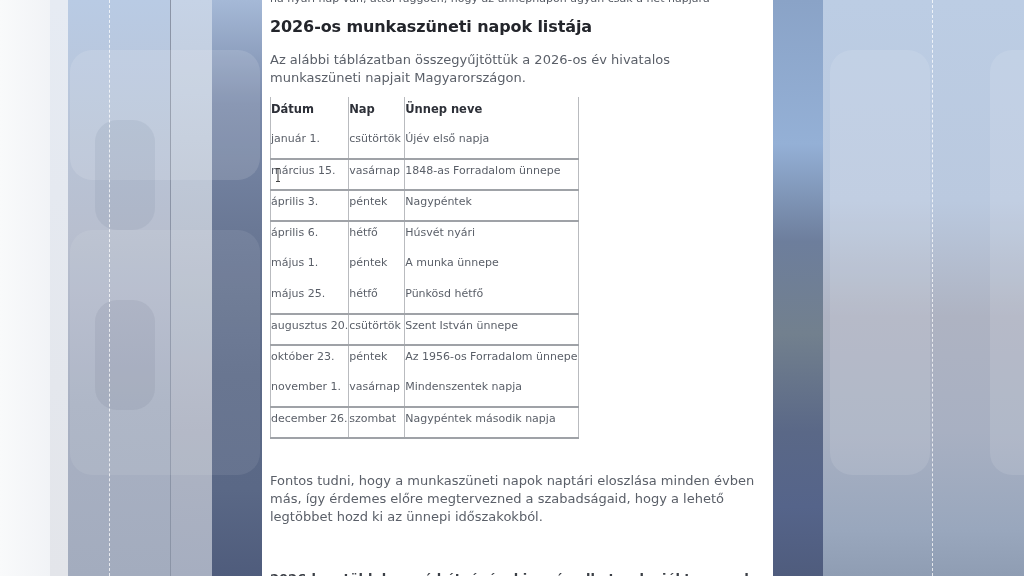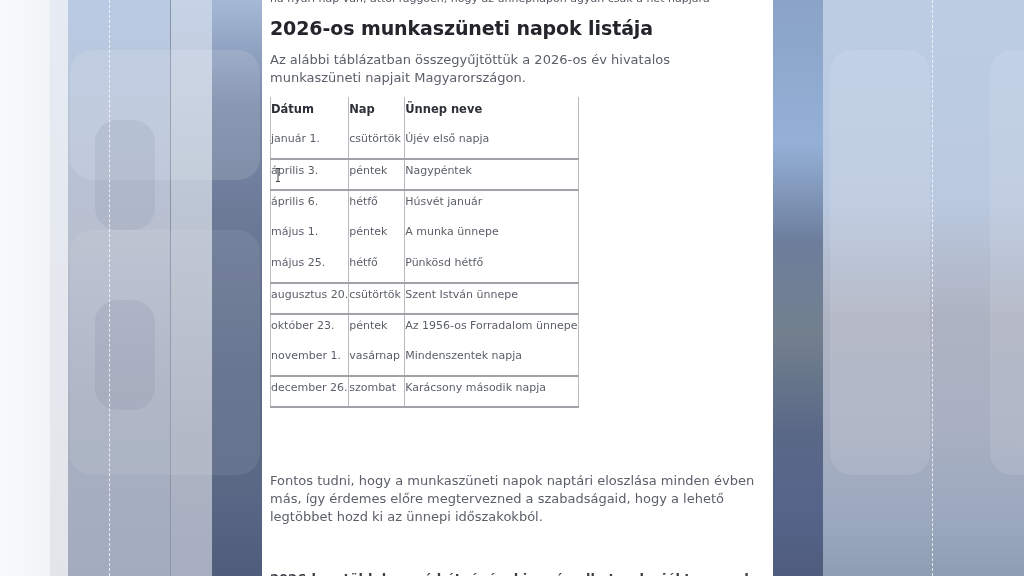--- a/index.html
+++ b/index.html
@@ -38,21 +38,21 @@
     background: #ffffff;
     overflow: hidden;
   }
   .cut-line {
     position: absolute; left: 8px; top: -8px; width: 500px;
     font-size: 11px; color: #555a63; white-space: nowrap; line-height: 14px;
   }
   .h2 {
     position: absolute; left: 8px;
     font-family: "DejaVu Sans", sans-serif; font-weight: bold;
-    font-size: 19px; color: #23252b; white-space: nowrap;
+    font-size: 16px; color: #23252b; white-space: nowrap;
     letter-spacing: -0.1px;
   }
   .h2.first { top: 17px; }
   .h2.second { top: 536px; }
   .para {
     position: absolute; left: 8px; width: 490px;
     font-size: 13px; line-height: 18px; color: #5a5f68;
   }
   .para.intro { top: 51px; }
   .para.note { top: 472px; }
@@ -117,28 +117,33 @@
         <th class="c3">Ünnep neve</th>
       </tr>
     </thead>
     <tbody>
       <tr>
         <td class="c1">január 1.</td>
         <td class="c2">csütörtök</td>
         <td class="c3">Újév első napja</td>
       </tr>
       <tr class="grp-start">
+        <td class="c1">március 15.</td>
+        <td class="c2">vasárnap</td>
+        <td class="c3">1848-as Forradalom ünnepe</td>
+      </tr>
+      <tr class="grp-start">
         <td class="c1">április 3.</td>
         <td class="c2">péntek</td>
         <td class="c3">Nagypéntek</td>
       </tr>
       <tr class="grp-start">
         <td class="c1">április 6.</td>
         <td class="c2">hétfő</td>
-        <td class="c3">Húsvét január</td>
+        <td class="c3">Húsvét nyári</td>
       </tr>
       <tr>
         <td class="c1">május 1.</td>
         <td class="c2">péntek</td>
         <td class="c3">A munka ünnepe</td>
       </tr>
       <tr>
         <td class="c1">május 25.</td>
         <td class="c2">hétfő</td>
         <td class="c3">Pünkösd hétfő</td>
@@ -154,21 +159,21 @@
         <td class="c3">Az 1956-os Forradalom ünnepe</td>
       </tr>
       <tr>
         <td class="c1">november 1.</td>
         <td class="c2">vasárnap</td>
         <td class="c3">Mindenszentek napja</td>
       </tr>
       <tr class="grp-start last">
         <td class="c1">december 26.</td>
         <td class="c2">szombat</td>
-        <td class="c3">Karácsony második napja</td>
+        <td class="c3">Nagypéntek második napja</td>
       </tr>
     </tbody>
   </table>
 
   <p class="para note">Fontos tudni, hogy a munkaszüneti napok naptári eloszlása minden évben más, így érdemes előre megtervezned a szabadságaid, hogy a lehető legtöbbet hozd ki az ünnepi időszakokból.</p>
 
   <p class="para cut-bottom">2026-ban több hosszú hétvégével is számolhatsz, ha jól tervezed a szabadságaidat</p>
 </div>
 
 <svg class="cursor" viewBox="0 0 6 14" width="6" height="14">

